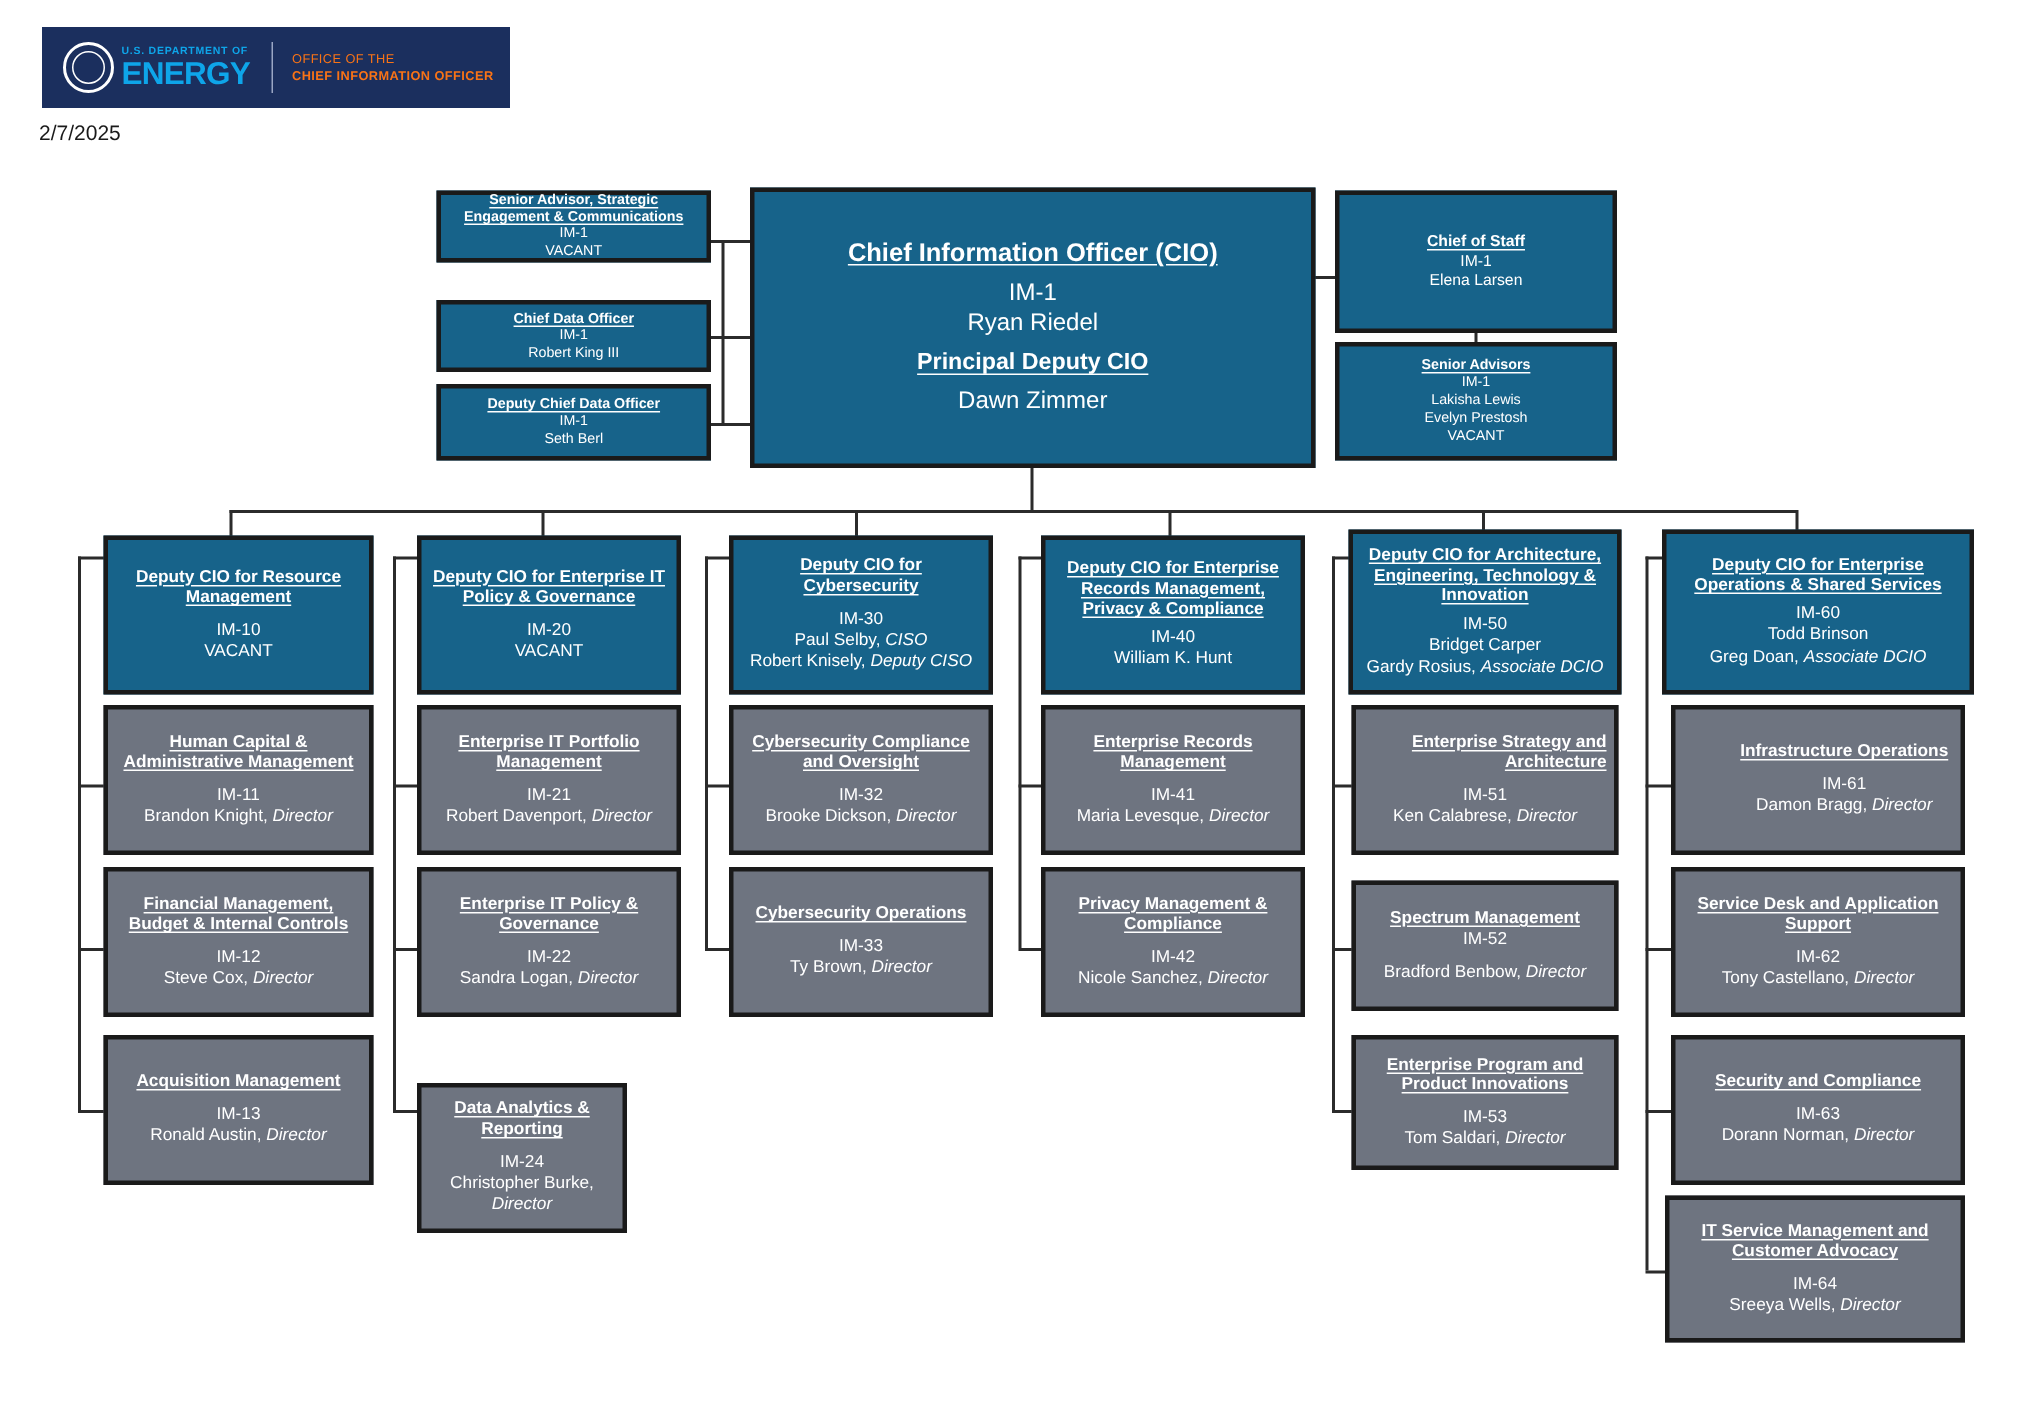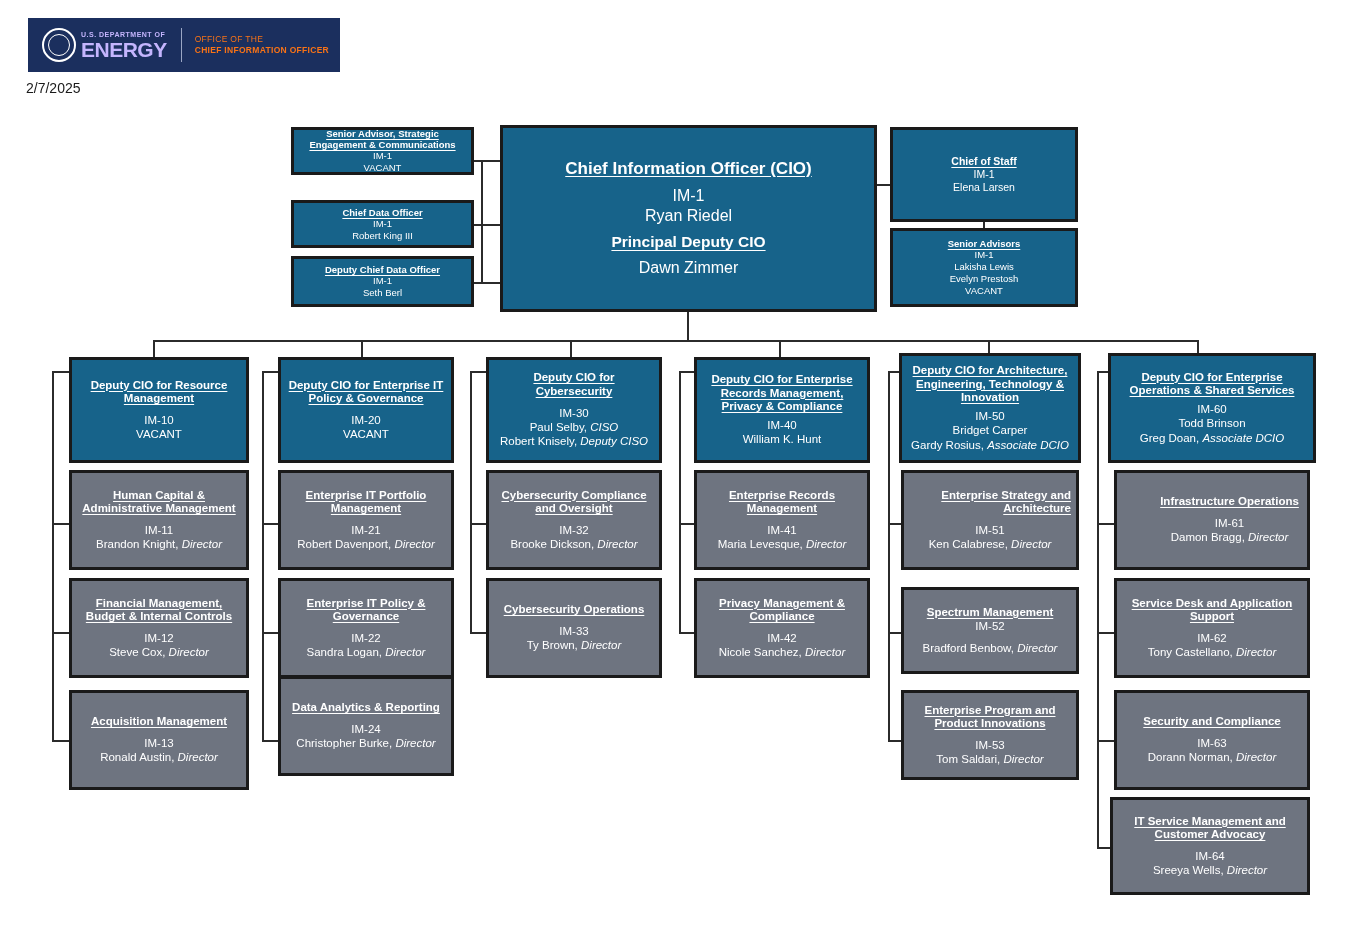--- a/index.html
+++ b/index.html
@@ -21,21 +21,21 @@
   }
   .doe-seal{
     width:30px;height:30px;border-radius:50%;
     border:2px solid #ffffff;margin-left:14px;flex:0 0 auto;
     position:relative;background:#1b2f5e;
   }
   .doe-seal:after{
     content:"";position:absolute;left:4px;top:4px;right:4px;bottom:4px;
     border:1px solid #ffffff;border-radius:50%;
   }
-  .doe-wordmark{margin-left:5px;color:#c4b5fd;line-height:1;}
+  .doe-wordmark{margin-left:5px;color:#0ea5e9;line-height:1;}
   .doe-dept{font-size:7px;font-weight:bold;letter-spacing:0.5px;}
   .doe-energy{font-size:21px;font-weight:bold;letter-spacing:-0.5px;margin-top:1px;}
   .doe-divider{
     width:1px;height:34px;background:#9aa6c4;margin:0 13px 0 14px;flex:0 0 auto;
   }
   .doe-ocio{color:#f97316;line-height:1.35;}
   .doe-ocio div{font-size:8.5px;letter-spacing:0.3px;}
   .doe-ocio .l2{font-weight:bold;}
 
   .chart-date{
@@ -237,21 +237,21 @@
     <div class="body"><span>Robert Davenport,</span> <span class="it">Director</span></div>
   </div>
 
   <div class="node gray fs11" style="left:278px;top:578px;width:176px;height:100px;">
     <div class="title">Enterprise IT Policy &amp; Governance</div>
     <div class="gap"></div>
     <div class="body">IM-22</div>
     <div class="body"><span>Sandra Logan,</span> <span class="it">Director</span></div>
   </div>
 
-  <div class="node gray fs11" style="left:278px;top:676px;width:176px;height:100px;">
+  <div class="node gray fs11" style="left:278px;top:722px;width:140px;height:100px;">
     <div class="title">Data Analytics &amp; Reporting</div>
     <div class="gap"></div>
     <div class="body">IM-24</div>
     <div class="body"><span>Christopher Burke,</span> <span class="it">Director</span></div>
   </div>
 
   <div class="node teal fs11" style="left:486px;top:357px;width:176px;height:106px;">
     <div class="title">Deputy CIO for Cybersecurity</div>
     <div class="gap"></div>
     <div class="body">IM-30</div>

